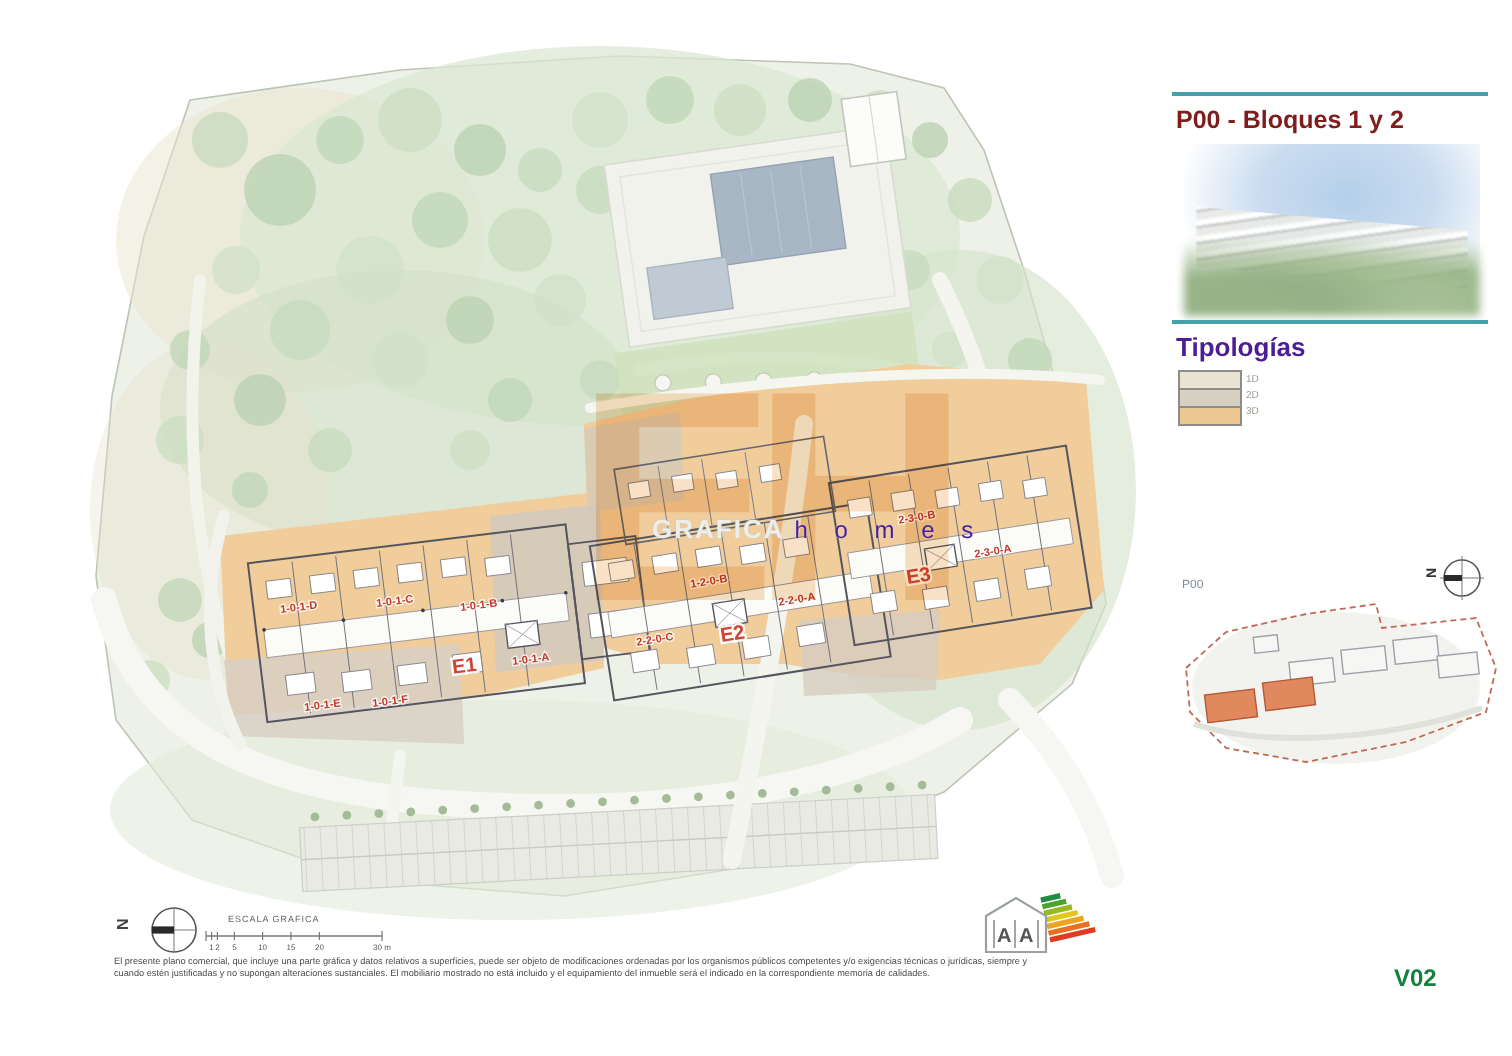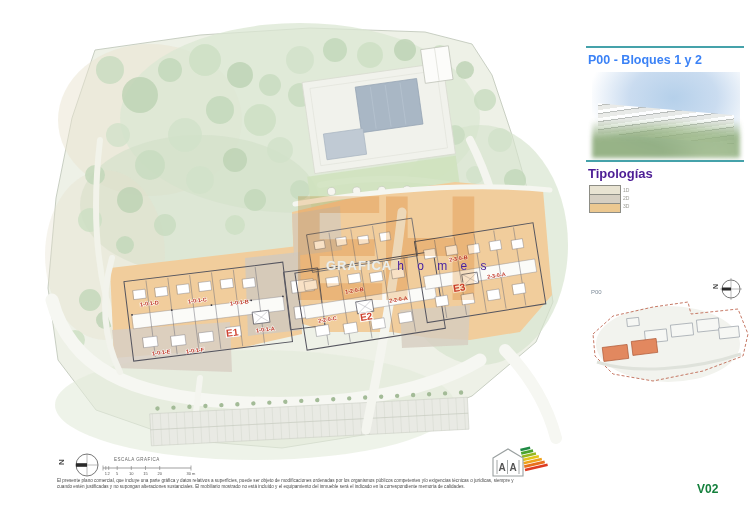--- a/index.html
+++ b/index.html
@@ -3,21 +3,21 @@
 <meta charset="utf-8">
 <style>
   html,body{margin:0;padding:0;background:#ffffff;}
   .page{position:relative;width:756px;height:528px;background:#ffffff;overflow:hidden;
         font-family:"Liberation Sans",sans-serif;}
   svg text{font-family:"Liberation Sans",sans-serif;}
 
   
   .teal-rule{position:absolute;left:586px;width:158px;height:2px;background:#45a2aa;}
   .rule-top{top:46px;} .rule-mid{top:160px;}
-  .sb-title{position:absolute;left:588px;top:53px;font-size:12.5px;font-weight:bold;color:#3b82f6;}
+  .sb-title{position:absolute;left:588px;top:53px;font-size:12.5px;font-weight:bold;color:#7f1d1d;}
   .sb-tipologias{position:absolute;left:588px;top:166px;font-size:13px;font-weight:bold;color:#4c1d95;}
 
   .render{position:absolute;left:592px;top:72px;width:148px;height:86px;}
   .render .sky{position:absolute;inset:0;background:
       radial-gradient(ellipse at 55% 30%, #b5d0ea 0%, #cadcf0 38%, rgba(255,255,255,0) 74%);}
   .render .bldg{position:absolute;left:4%;top:26%;width:92%;height:58%;
       background:repeating-linear-gradient(172deg,#ffffff 0 3px,#b9bcb9 3px 4px,#e9eae7 4px 8px);
       clip-path:polygon(0 18%,100% 42%,100% 100%,0 78%);
       filter:blur(.4px);opacity:.95;}
   .render .veg{position:absolute;left:0;bottom:0;width:100%;height:46%;

